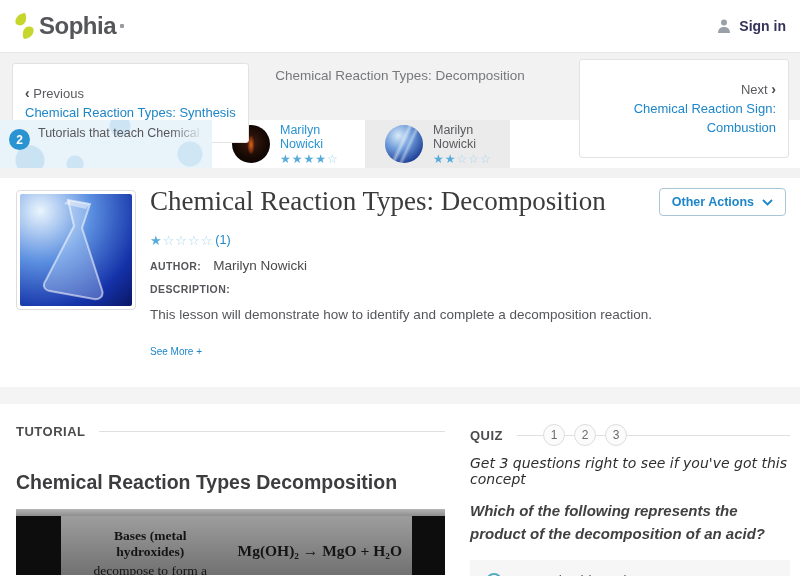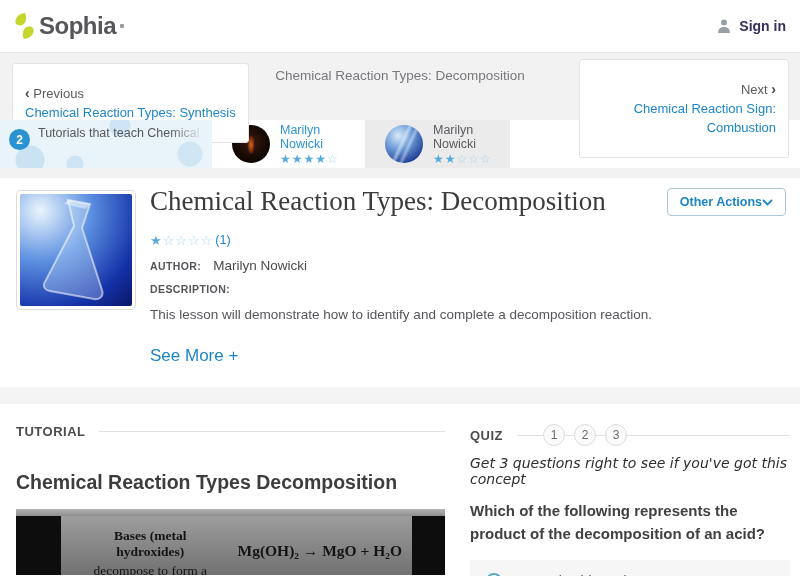--- a/index.html
+++ b/index.html
@@ -55,31 +55,31 @@
   .picker-filler { flex: 1; background: #fff; }
   .picker-gap { height: 10px; background: #f2f2f3; }
 
   
   .lesson { height: 209px; background: #fff; position: relative; }
   .thumb { position: absolute; left: 16px; top: 12px; width: 120px; height: 120px; border: 1px solid #ddd; border-radius: 4px; background: #fff; padding: 3px; }
   .thumb svg { display: block; border-radius: 2px; }
   .lesson-main { margin-left: 150px; padding-top: 8px; padding-right: 14px; }
   .lesson-title-row { display: flex; justify-content: space-between; align-items: flex-start; }
   .lesson-title { font-family: "Liberation Serif", "DejaVu Serif", serif; font-size: 27px; color: #3b3b3b; font-weight: normal; }
-  .other-actions { border: 1px solid #a9c6d8; border-radius: 4px; background: #fff; color: #1d86c8; font-size: 12.5px; font-weight: bold; padding: 6px 12px; display: flex; align-items: center; gap: 0; cursor: pointer; white-space: nowrap; margin-top: 2px; font-family: "Liberation Sans", sans-serif; }
+  .other-actions { border: 1px solid #a9c6d8; border-radius: 4px; background: #fff; color: #1d86c8; font-size: 12.5px; font-weight: bold; padding: 6px 12px; display: flex; align-items: center; gap: 8px; cursor: pointer; white-space: nowrap; margin-top: 2px; font-family: "Liberation Sans", sans-serif; }
   .field-label { font-size: 10.5px; font-weight: bold; color: #55565a; letter-spacing: .4px; }
   .rating-block { margin-top: 16px; }
   .rating-row { display: flex; align-items: center; gap: 2px; margin-top: 1px; }
   .rating-row .stars { font-size: 13px; }
   .rating-count { font-size: 12.5px; color: #1d86c8; cursor: pointer; }
   .author-row { margin-top: 11px; display: flex; align-items: baseline; gap: 12px; }
   .author-name { font-size: 13.5px; color: #4a4a4c; }
   .desc-block { margin-top: 10px; }
   .desc-text { font-size: 13.5px; color: #55565a; margin-top: 12px; }
-  .see-more { margin-top: 24px; font-size: 17px; color: #1d86c8; cursor: pointer; }
+  .see-more { margin-top: 24px; font-size: 10px; color: #1d86c8; cursor: pointer; }
 
   .section-band { height: 17px; background: #f4f4f5; }
 
   
   .bottom { height: 172px; background: #fff; display: flex; padding: 20px 10px 0 16px; }
   .col-left { width: 429px; }
   .col-right { width: 320px; margin-left: 25px; }
   .sec-head { display: flex; align-items: center; }
   .sec-label { font-size: 13px; font-weight: bold; color: #4b4b4d; letter-spacing: .5px; }
   .sec-line { flex: 1; height: 1px; background: #e0e0e0; margin-left: 14px; }
@@ -90,21 +90,21 @@
   .step-tail { flex: 1; height: 1px; background: #e0e0e0; }
   .tut-title { margin-top: 32px; font-size: 19.5px; font-weight: bold; color: #3d3d3f; }
   .video { margin-top: 15px; width: 429px; height: 66px; background: #0d0d0d; position: relative; overflow: hidden; }
   .video-topstrip { position: absolute; top: 0; left: 0; right: 0; height: 7px; background: linear-gradient(#b5b5b5, #8d8d8d); }
   .slide-panel { position: absolute; left: 45px; right: 33px; top: 7px; height: 90px; background: linear-gradient(#9d9d9d, #5a5a5a); display: flex; padding: 12px 10px 0 18px; font-family: "Liberation Serif", "DejaVu Serif", serif; color: #141414; }
   .slide-left { width: 180px; text-align: center; }
   .slide-line1 { font-weight: bold; font-size: 13.5px; }
   .slide-line2 { font-size: 13.5px; margin-top: 3px; }
   .slide-eq { font-weight: bold; font-size: 15.5px; margin-left: 16px; margin-top: 14px; white-space: nowrap; }
   .quiz-tagline { margin-top: 9px; font-family: "DejaVu Sans", sans-serif; font-style: italic; font-weight: normal; font-size: 14px; color: #2e2e2e; }
-  .quiz-question { margin-top: 12px; font-size: 15px; font-weight: bold; color: #414143; line-height: 1.55; }
+  .quiz-question { margin-top: 12px; font-size: 15px; font-weight: bold; color: #414143; line-height: 1.55; font-style: italic; }
   .quiz-option { margin-top: 14px; background: #f6f6f6; padding: 13px 16px; display: flex; align-items: center; gap: 14px; cursor: pointer; }
   .radio { width: 16px; height: 16px; border-radius: 50%; border: 2px solid #55a8c3; background: #fff; flex-shrink: 0; }
   .option-label { font-size: 14px; color: #565658; }
 </style>
 </head>
 <body>
 
 <div id="page">
 
   <div class="header">

